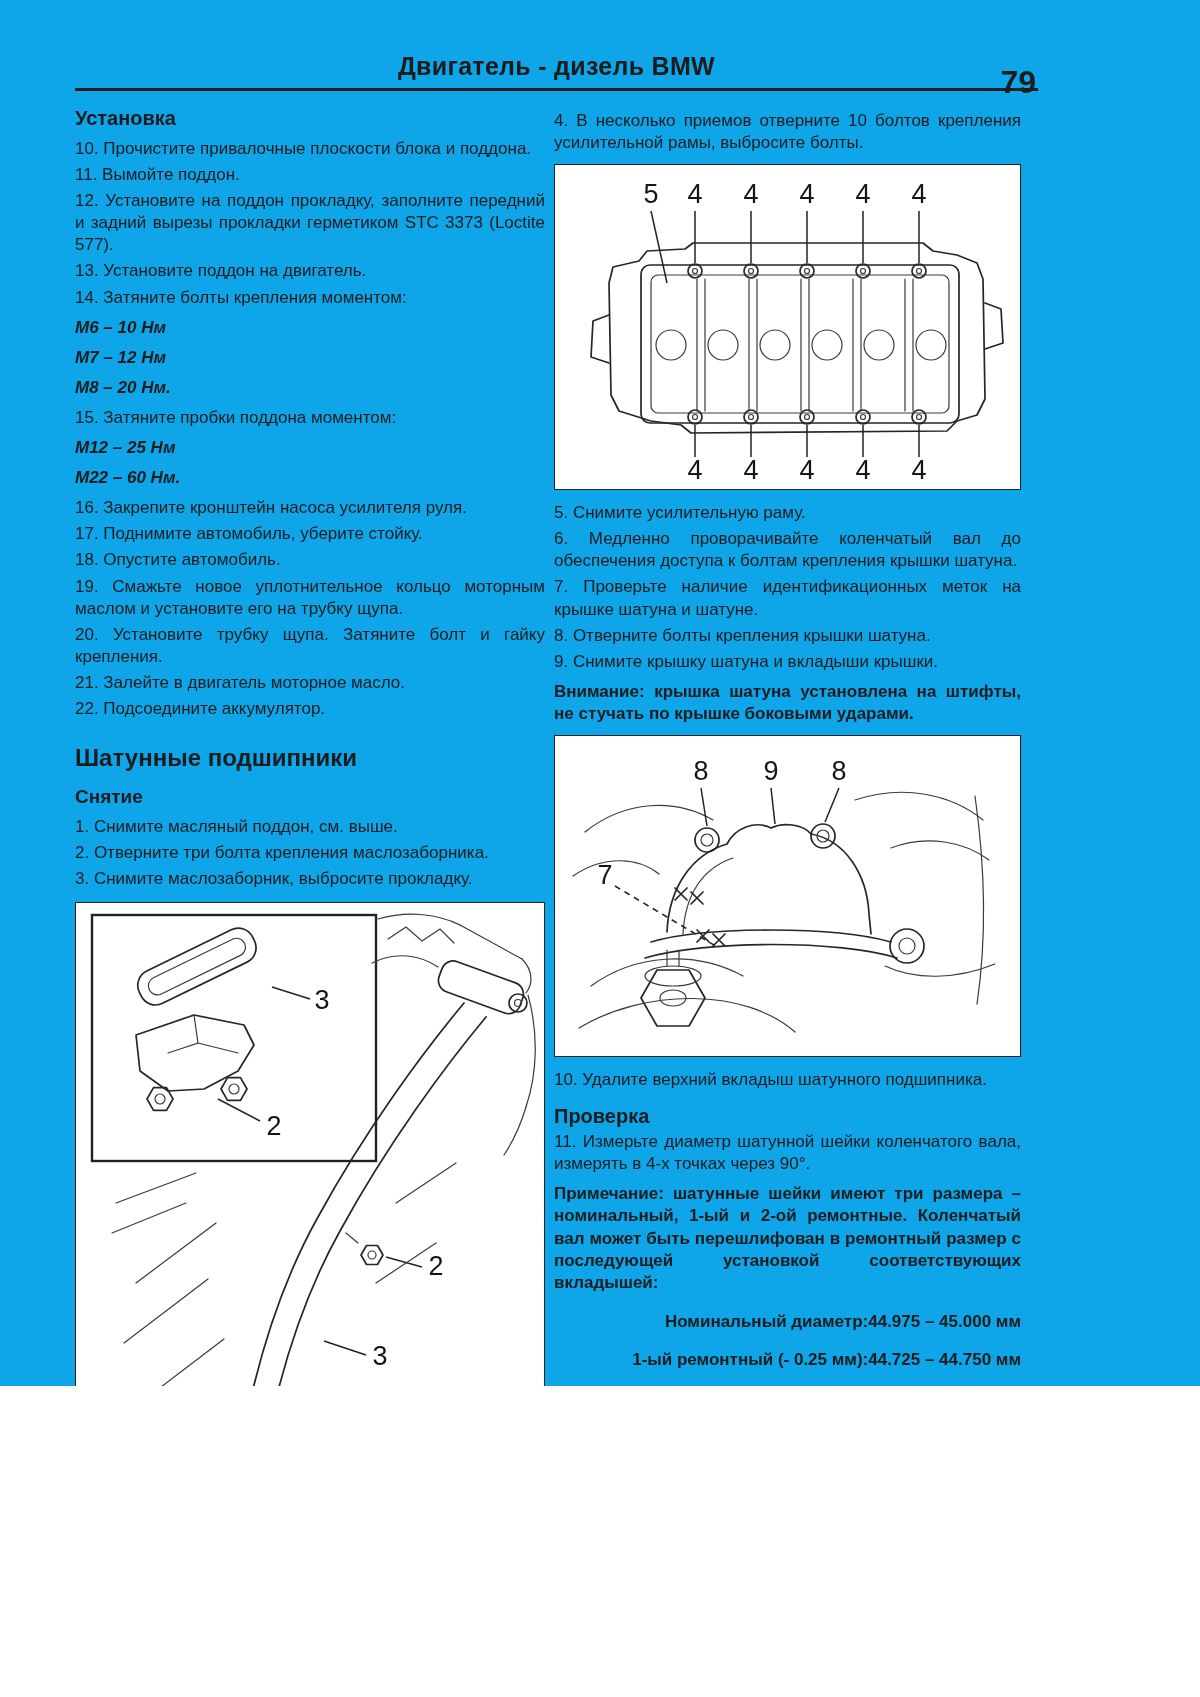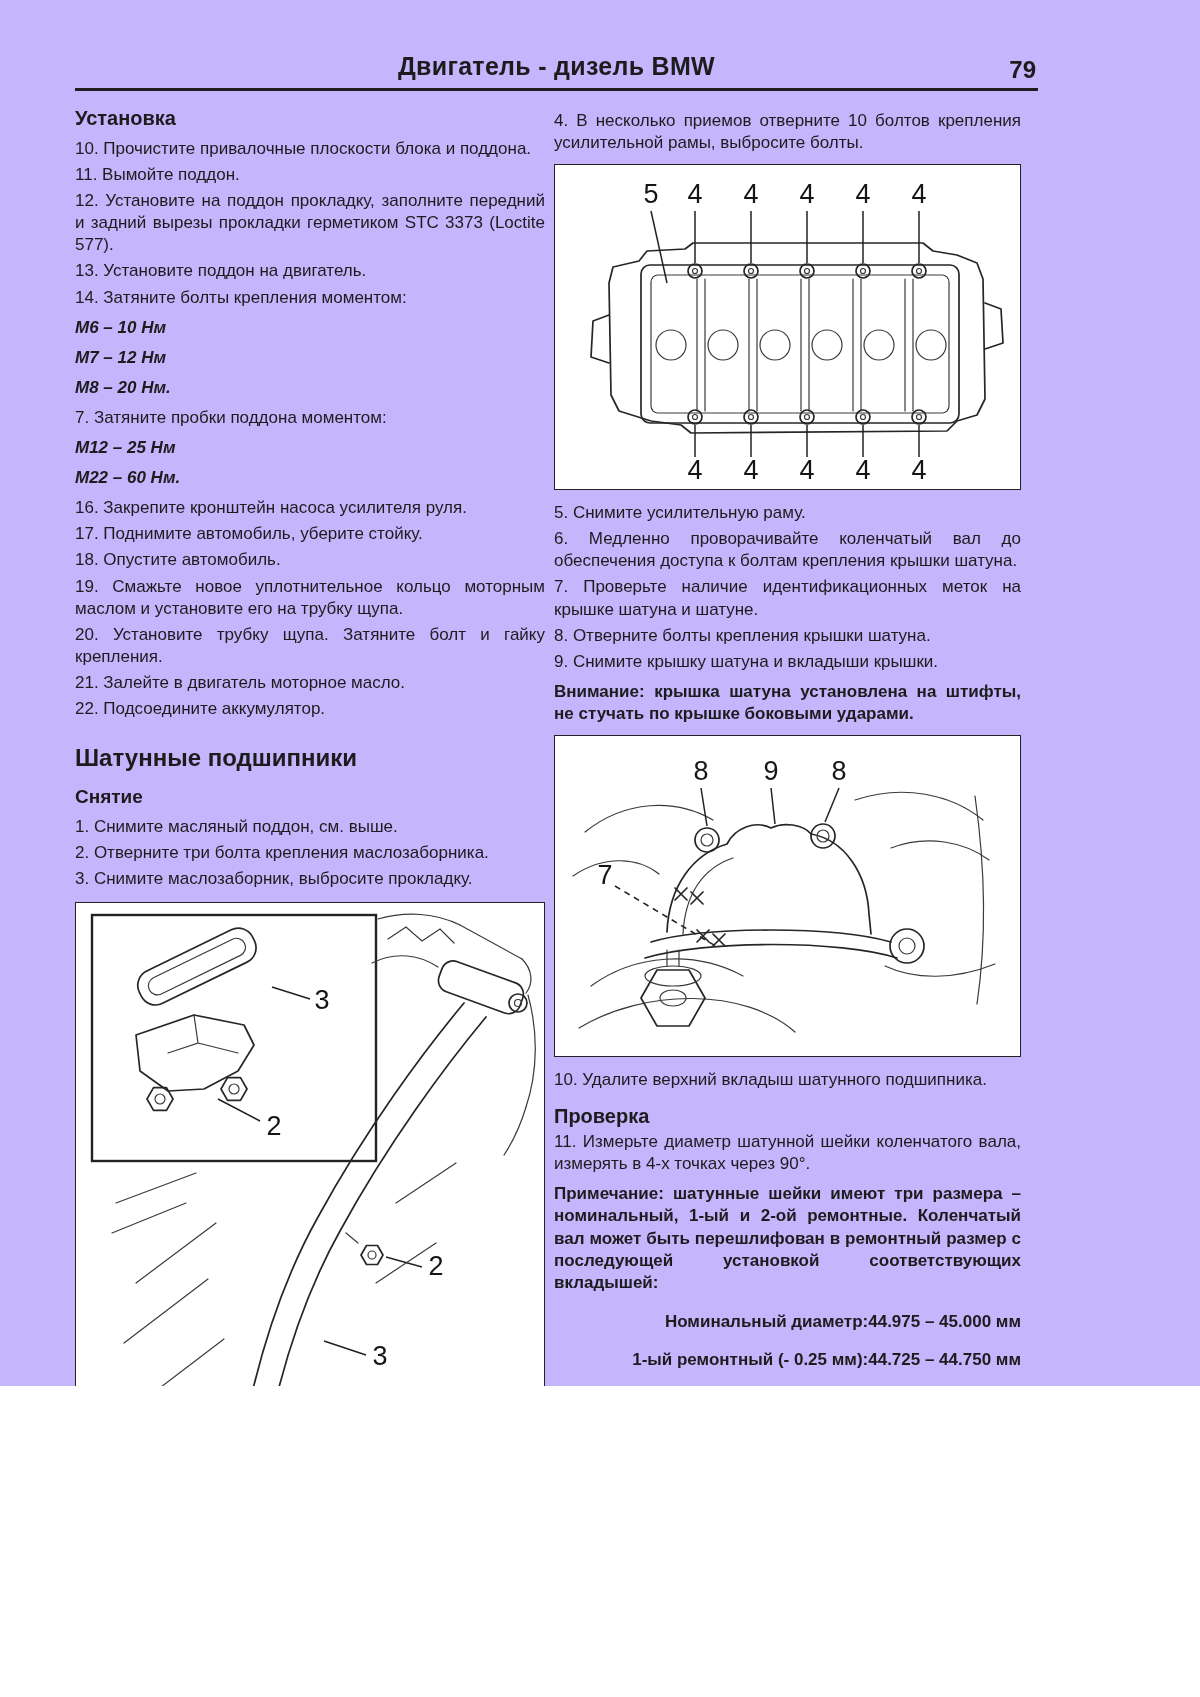--- a/index.html
+++ b/index.html
@@ -1,23 +1,23 @@
 <!DOCTYPE html>
 <html><head>
 <meta charset="utf-8">
 <style>
   html,body{margin:0;padding:0;background:#ffffff;}
   .page{
-    width:1200px;height:1386px;background:#c4b5fd;position:relative;
+    width:1200px;height:1386px;background:#0ea5e9;position:relative;
     box-sizing:border-box;padding:52px 162px 0 75px;
     font-family:"Liberation Sans", sans-serif;color:#1c1c1c;
   }
   .header{position:relative;text-align:center;border-bottom:3px solid #1e1e1e;padding-bottom:7px;margin-bottom:16px;}
   .title{font-size:25px;font-weight:bold;letter-spacing:.3px;}
-  .pagenum{position:absolute;right:2px;top:4px;font-size:24px;font-weight:bold;}
+  .pagenum{position:absolute;right:2px;top:12px;font-size:32px;font-weight:bold;}
   .cols{display:flex;gap:9px;}
   .col{box-sizing:border-box;}
   .col.left{width:470px;}
   .col.right{width:467px;}
   p{margin:3px 0 4px 0;font-size:17px;line-height:1.3;text-align:justify;}
   p.torque{font-weight:bold;font-style:italic;margin:8px 0;}
   p.warning{font-weight:bold;margin:8px 0 10px 0;}
   h2{font-size:20px;font-weight:bold;margin:0 0 8px 0;}
   h2.big{font-size:24px;margin:24px 0 14px 0;}
   h2.mid{margin:14px 0 0 0;}
@@ -52,21 +52,21 @@
       <p class="step">10. Прочистите привалочные плоскости блока и поддона.</p>
       <p class="step">11. Вымойте поддон.</p>
       <p class="step">12. Установите на поддон прокладку, заполните передний и задний вырезы прокладки герметиком STC 3373 (Loctite 577).</p>
       <p class="step">13. Установите поддон на двигатель.</p>
       <p class="step">14. Затяните болты крепления моментом:</p>
 
       <p class="torque">М6 – 10 Нм</p>
       <p class="torque">М7 – 12 Нм</p>
       <p class="torque">М8 – 20 Нм.</p>
 
-      <p class="step">7. Затяните пробки поддона моментом:</p>
+      <p class="step">15. Затяните пробки поддона моментом:</p>
 
       <p class="torque">М12 – 25 Нм</p>
       <p class="torque">М22 – 60 Нм.</p>
 
       <p class="step">16. Закрепите кронштейн насоса усилителя руля.</p>
       <p class="step">17. Поднимите автомобиль, уберите стойку.</p>
       <p class="step">18. Опустите автомобиль.</p>
       <p class="step">19. Смажьте новое уплотнительное кольцо моторным маслом и установите его на трубку щупа.</p>
       <p class="step">20. Установите трубку щупа. Затяните болт и гайку крепления.</p>
       <p class="step">21. Залейте в двигатель моторное масло.</p>

